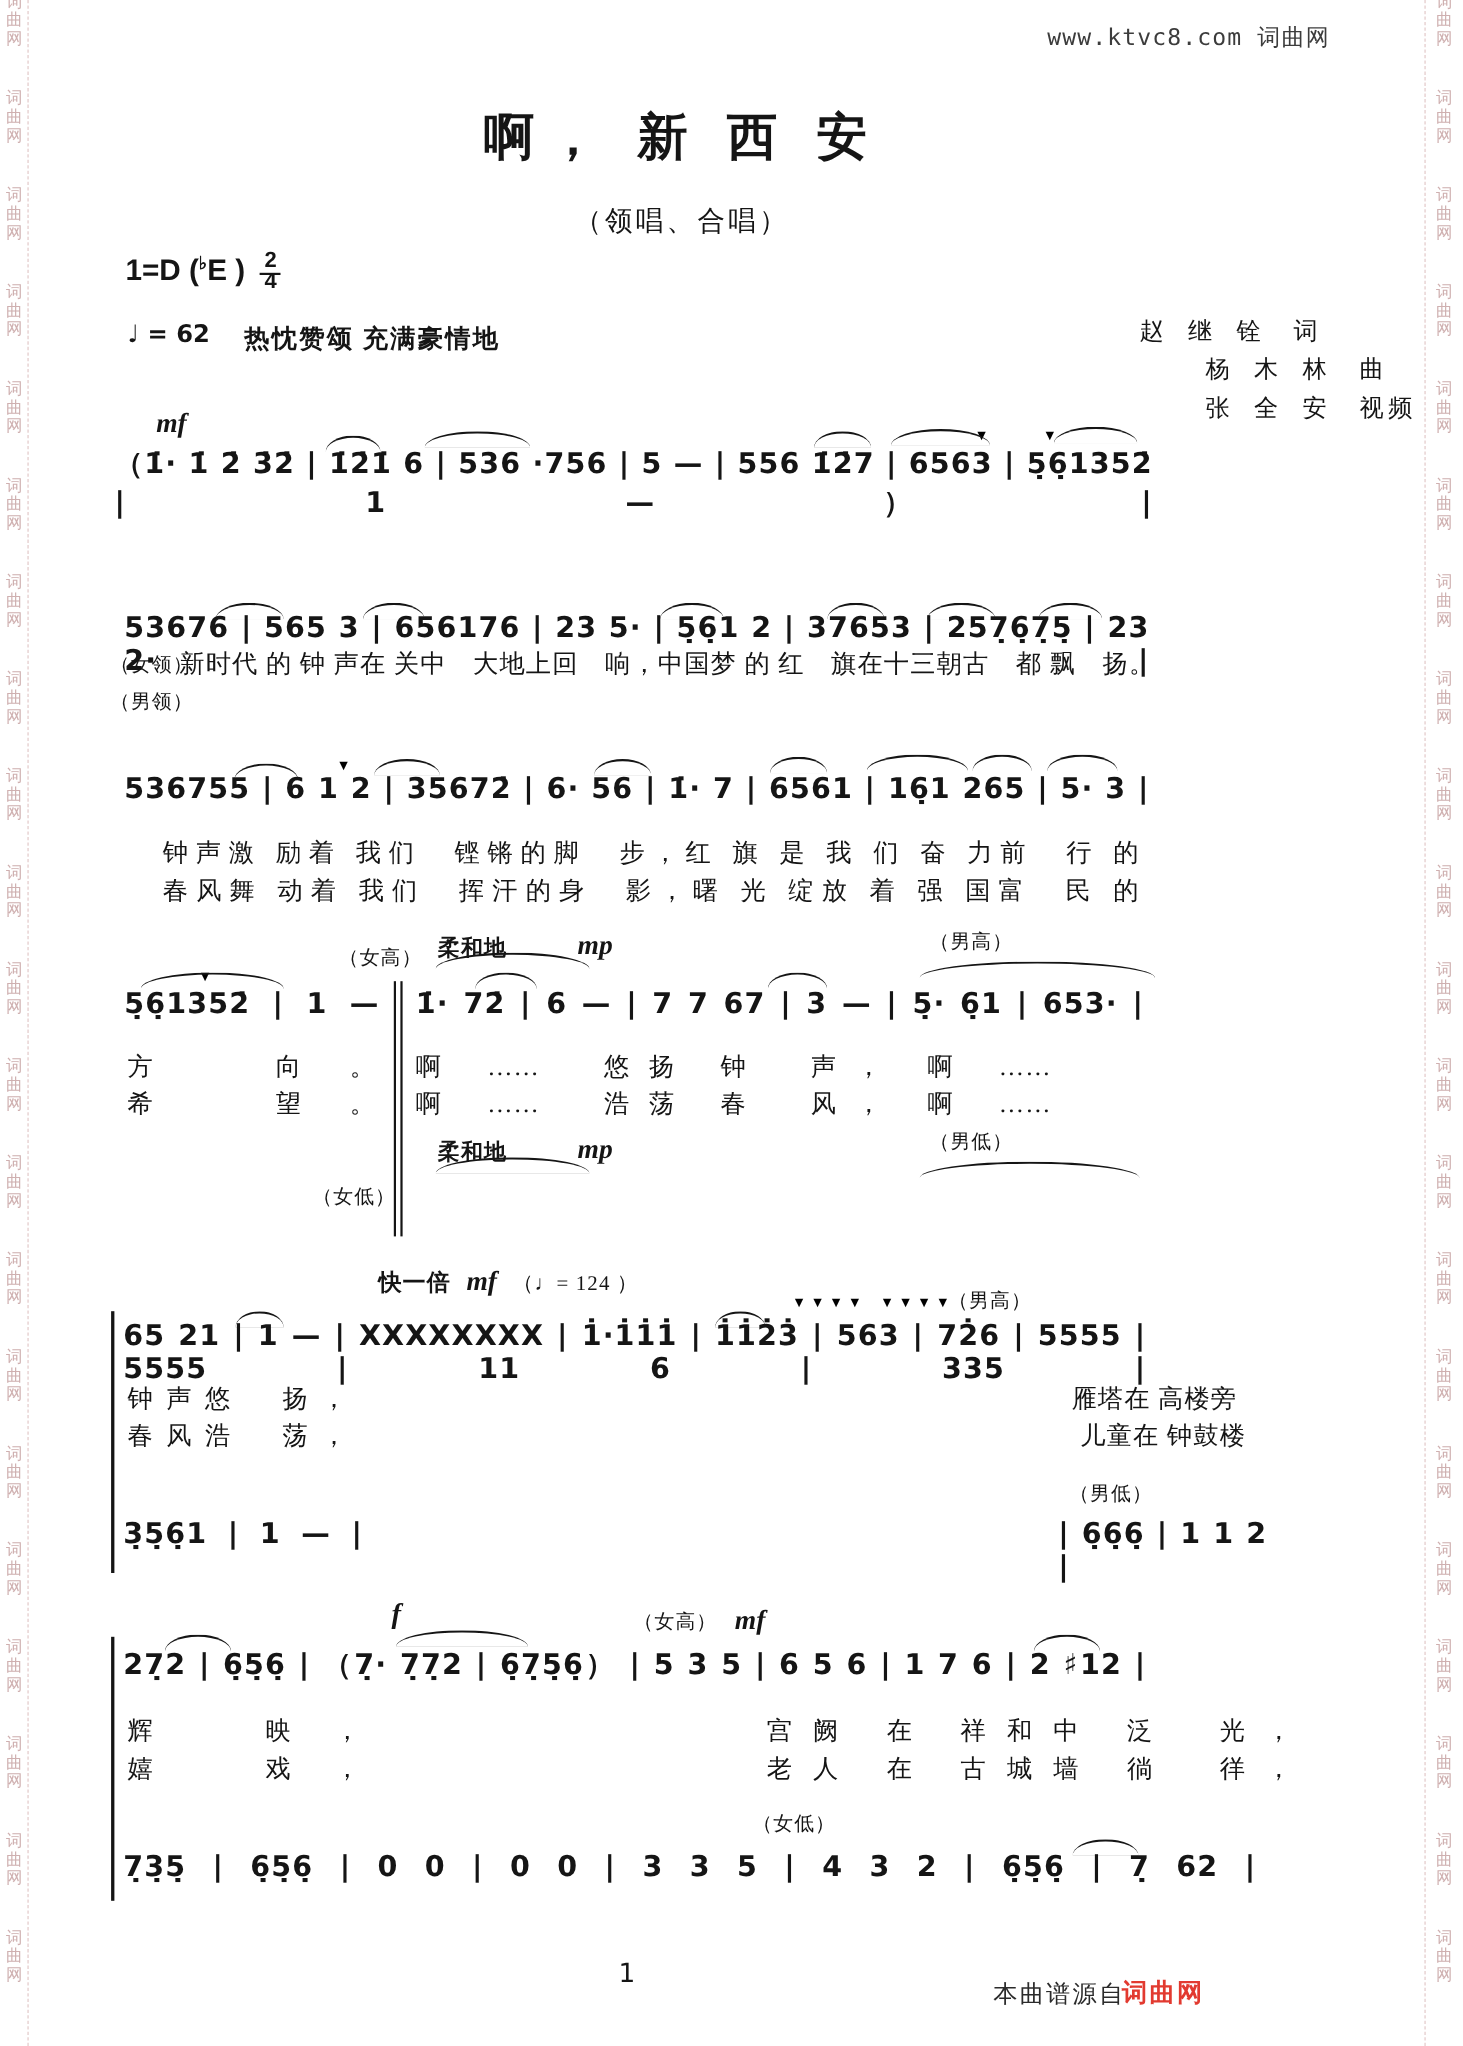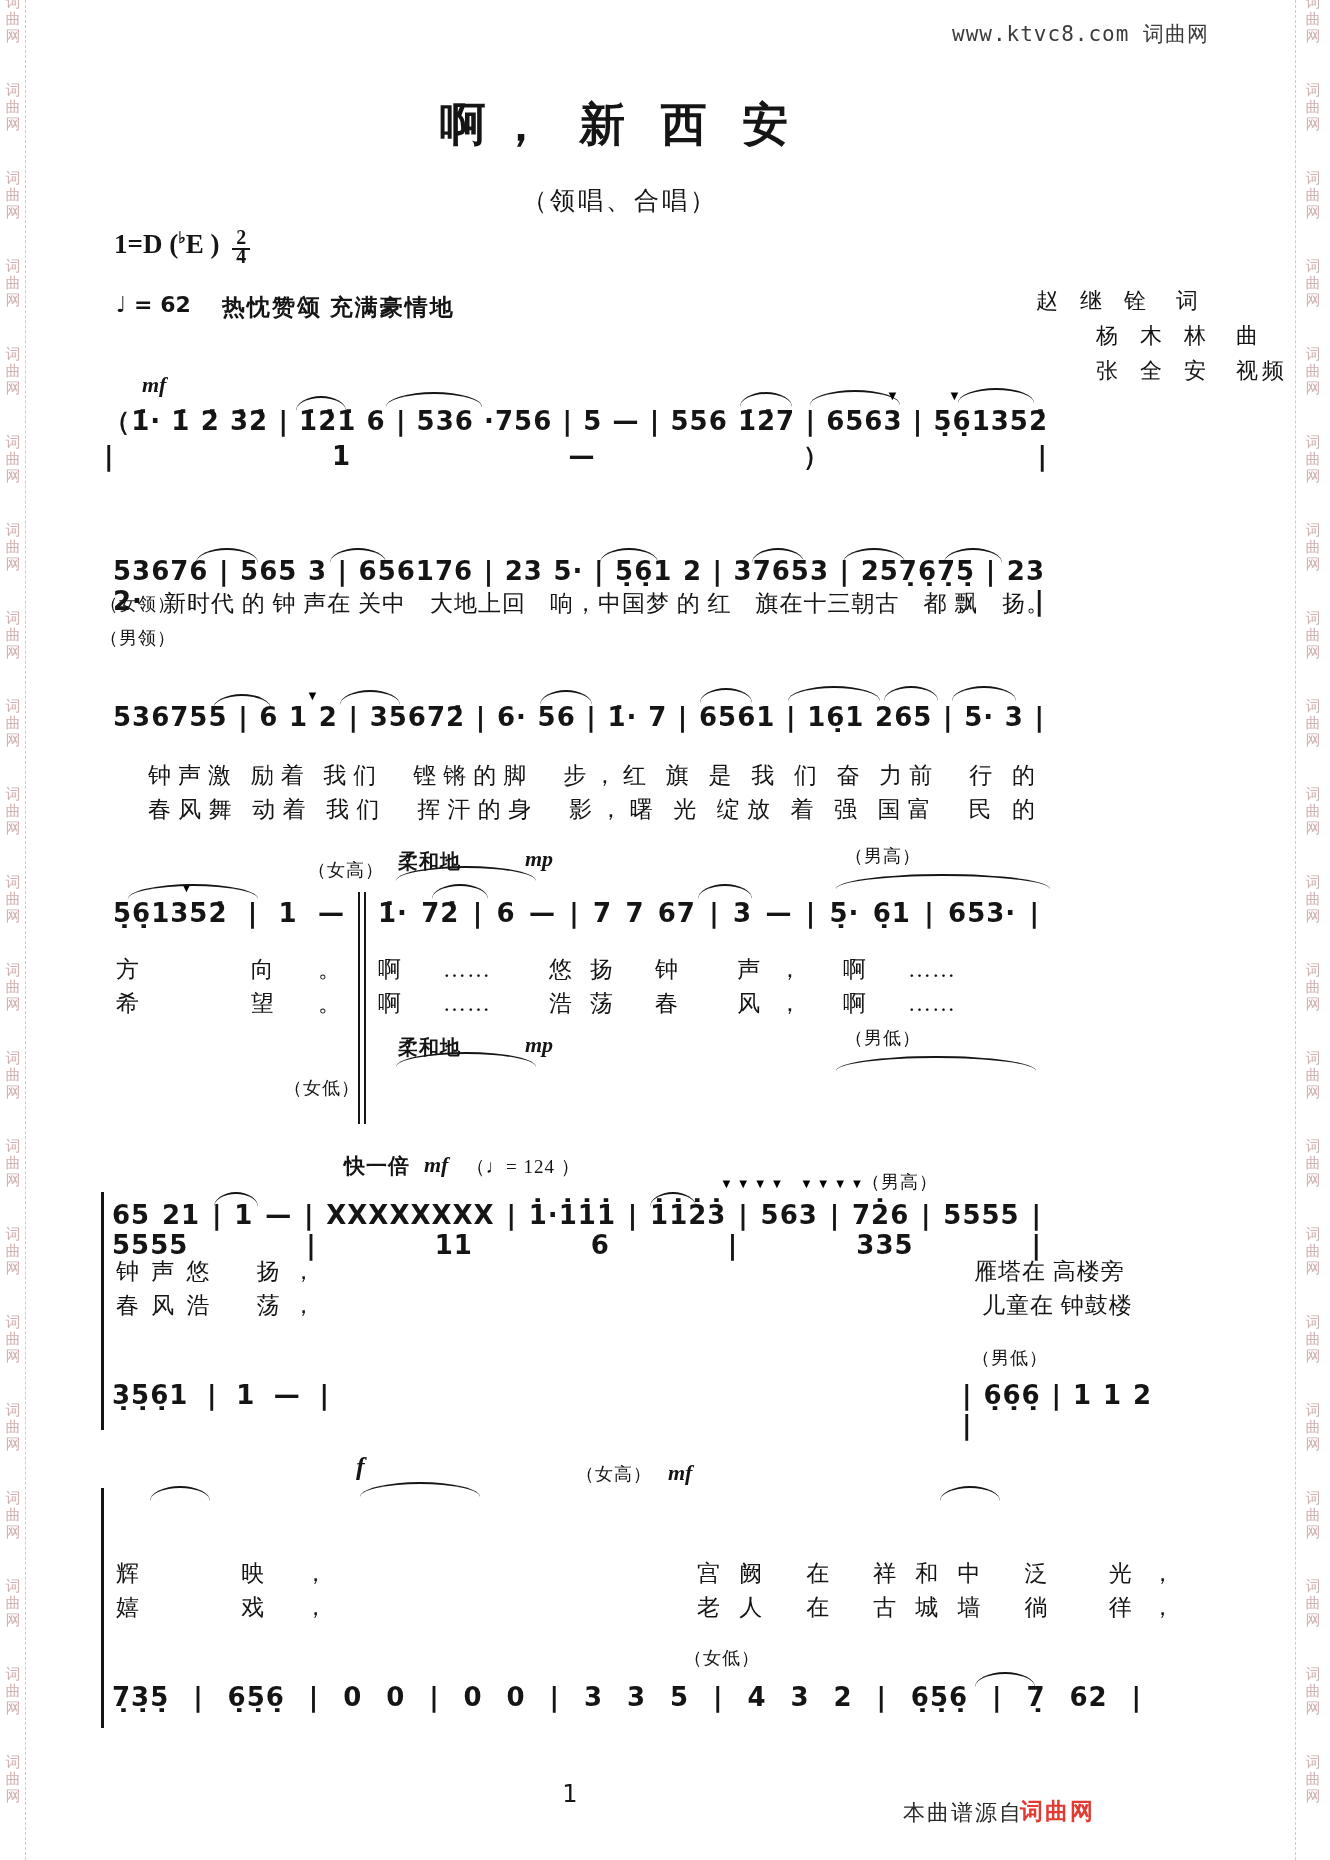--- a/index.html
+++ b/index.html
@@ -2,29 +2,29 @@
 <html><head>
 <meta charset="utf-8">
 <style>
   html,body{margin:0;padding:0;background:#fff;}
   .page{position:relative;width:1330px;height:1860px;background:#ffffff;
         font-family:"Liberation Serif",serif;color:#151515;overflow:hidden;}
   .abs{position:absolute;}
   .center-row{position:absolute;left:0;width:1240px;text-align:center;}
   .title{font-size:46px;font-weight:bold;letter-spacing:12px;}
   .subtitle{font-size:25px;letter-spacing:3px;margin-top:16px;}
-  .keysig{font-size:27px;font-weight:bold;font-family:Liberation Serif, serif;}
+  .keysig{font-size:27px;font-weight:bold;font-family:Liberation Sans, sans-serif;}
   .frac{display:inline-block;vertical-align:middle;text-align:center;font-size:20px;line-height:19px;margin-left:6px;}
   .frac .num{border-bottom:2px solid #151515;padding:0 4px;}
   .tempo{font-size:22px;font-weight:bold;font-family:"DejaVu Sans",sans-serif;}
   .tempo-expr{font-size:23px;font-weight:bold;letter-spacing:2px;}
   .credit{font-size:22px;}
   .credit .nm{letter-spacing:22px;}
   .credit .rl{margin-left:8px;letter-spacing:4px;}
-  .dyn{font-style:italic;font-weight:bold;font-size:22px;font-family:"Liberation Serif",serif;}
+  .dyn{font-style:italic;font-weight:bold;font-size:25px;font-family:"Liberation Serif",serif;}
   .notes{font-family:"DejaVu Sans",sans-serif;font-weight:bold;font-size:26px;letter-spacing:1px;}
   .just{text-align:justify;text-align-last:justify;}
   .lyric{font-size:23px;letter-spacing:1px;white-space:nowrap;}
   .label{font-size:18px;letter-spacing:1px;white-space:nowrap;}
   .breath{font-size:13px;letter-spacing:4px;color:#000;}
   .arc{position:absolute;height:13px;border-top:2px solid #151515;
        border-radius:50% 50% 0 0 / 100% 100% 0 0;}
   .vline{position:absolute;width:2px;background:#151515;}
   .wm-line{position:absolute;top:0;bottom:0;border-left:1px dashed #dfc4c4;}
   .wm-col{position:absolute;top:-6px;width:20px;}
@@ -195,20 +195,21 @@
   <div class="abs notes just" style="top:1380px;left:112px;width:218px">3̣5̣6̣1 | 1 — |</div>
   <div class="abs notes just" style="top:1380px;left:962px;width:190px">| 6̣6̣6̣ | 1 1 2 |</div>
 
   <div class="vline" style="top:1488px;left:101px;height:240px;width:3px"></div>
   <div class="abs dyn" style="top:1452px;left:356px;font-size:26px">f</div>
   <div class="abs label" style="top:1462px;left:576px">（女高）</div>
   <div class="abs dyn" style="top:1460px;left:668px">mf</div>
   <div class="arc" style="top:1486px;left:150px;width:60px"></div>
   <div class="arc" style="top:1482px;left:360px;width:120px"></div>
   <div class="arc" style="top:1486px;left:940px;width:60px"></div>
+  <div class="abs notes just" style="top:1496px;left:112px;width:930px">27̣2 | 6̣5̣6̣ | （7̣· 7̣7̣2 | 6̣7̣5̣6̣） | 5 3 5 | 6 5 6 | 1 7 6 | 2 ♯12 |</div>
   <div class="abs lyric just" style="top:1558px;left:116px;width:212px">辉　映，</div>
   <div class="abs lyric just" style="top:1558px;left:697px;width:478px">宫阙 在 祥和中 泛　光，</div>
   <div class="abs lyric just" style="top:1592px;left:116px;width:212px">嬉　戏，</div>
   <div class="abs lyric just" style="top:1592px;left:697px;width:478px">老人 在 古城墙 徜　徉，</div>
   <div class="abs label" style="top:1646px;left:684px">（女低）</div>
   <div class="arc" style="top:1672px;left:975px;width:60px"></div>
   <div class="abs notes just" style="top:1682px;left:112px;width:1030px">7̣3̣5̣ | 6̣5̣6̣ | 0 0 | 0 0 | 3 3 5 | 4 3 2 | 6̣5̣6̣ | 7̣ 62 |</div>
 
   <div class="abs pagenum" style="top:1780px;left:0;width:1140px;text-align:center">1</div>
   <div class="abs footer-src" style="top:1798px;left:903px">本曲谱源自</div>

